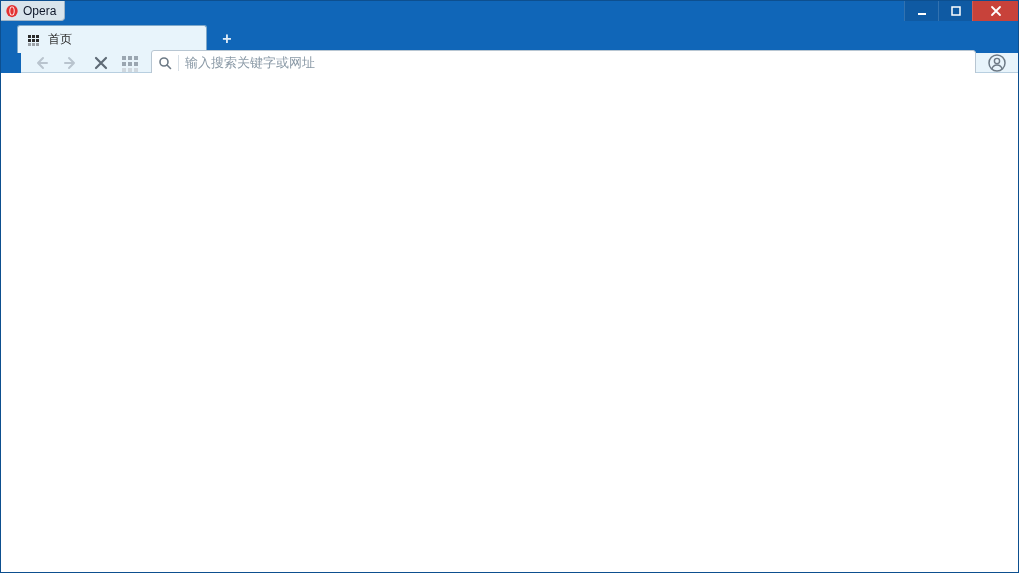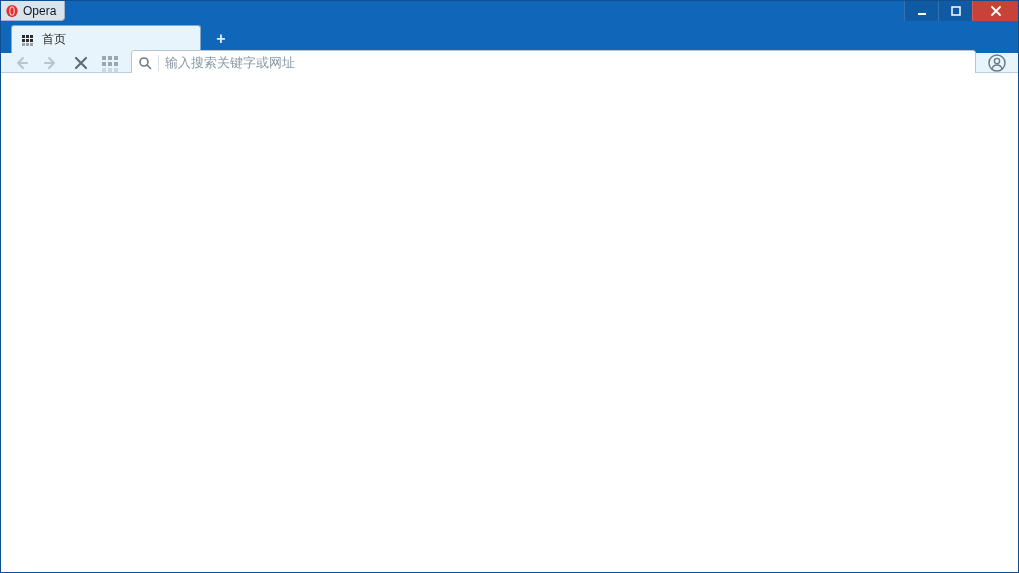--- a/index.html
+++ b/index.html
@@ -12,31 +12,31 @@
   .opera-logo { width: 14px; height: 14px; margin-right: 4px; }
   .app-title { color: #0f172a; font-size: 12px; }
   .titlebar-spacer { flex: 1; }
   .win-controls { display: flex; align-items: stretch; }
   .win-btn { width: 34px; height: 20px; display: flex; align-items: center; justify-content: center; border-left: 1px solid rgba(255,255,255,0.15); }
   .win-btn.min, .win-btn.max { background: #0f5aa3; }
   .win-btn.close { background: #c8423a; width: 46px; border-top-right-radius: 0; }
   .win-btn svg { display: block; }
 
   
-  .tabstrip { height: 30px; background: #1066b8; display: flex; align-items: flex-end; padding-left: 10px; }
+  .tabstrip { height: 30px; background: #1066b8; display: flex; align-items: flex-end; padding-left: 16px; }
   .tab { height: 28px; min-width: 190px; background: #e8f4fb; border: 1px solid #7fa8c9; border-bottom: none; border-radius: 3px 3px 0 0; display: flex; align-items: center; padding: 0 10px; margin-top: 2px; }
   .tab .tab-icon { width: 14px; height: 10px; margin-right: 6px; display: grid; grid-template-columns: repeat(3,3px); grid-auto-rows: 3px; gap: 1px; }
   .tab .tab-icon span { background: #2b2b2b; }
   .tab .tab-icon span.faded { background: #9aa0a6; }
   .tab-label { color: #2b2b2b; font-size: 12px; }
   .newtab { width: 28px; height: 24px; display: flex; align-items: center; justify-content: center; margin-left: 6px; margin-bottom: 2px; }
   .newtab-plus { color: #e0ecf7; font-size: 16px; font-weight: bold; line-height: 1; }
 
   
-  .toolbar { height: 20px; background: #e8f4fb; border-bottom: 1px solid #b8cfe0; display: flex; align-items: center; padding: 0 10px; gap: 10px; }
+  .toolbar { height: 20px; background: #e8f4fb; border-bottom: 1px solid #b8cfe0; display: flex; align-items: center; padding: 0 10px; gap: 10px; margin-left: 20px; }
   .nav-btn { width: 20px; height: 20px; display: flex; align-items: center; justify-content: center; color: #8a99a6; }
   .nav-btn svg { display: block; }
   .nav-btn.disabled { color: #b9c4ce; }
   .speed-dial-icon { width: 18px; height: 14px; display: grid; grid-template-columns: repeat(3,4px); grid-auto-rows: 4px; gap: 2px; }
   .speed-dial-icon span { background: #9aa6b1; }
   .speed-dial-icon span.faded { background: #cfd7de; }
 
   .addressbar { flex: 1; height: 26px; background: #ffffff; border: 1px solid #b8c6d2; border-radius: 3px; display: flex; align-items: center; padding: 0 6px; }
   .addressbar .search-icon { color: #6d7a86; margin-right: 4px; }
   .addressbar .sep { width: 1px; height: 16px; background: #d7dfe6; margin: 0 6px 0 2px; }

